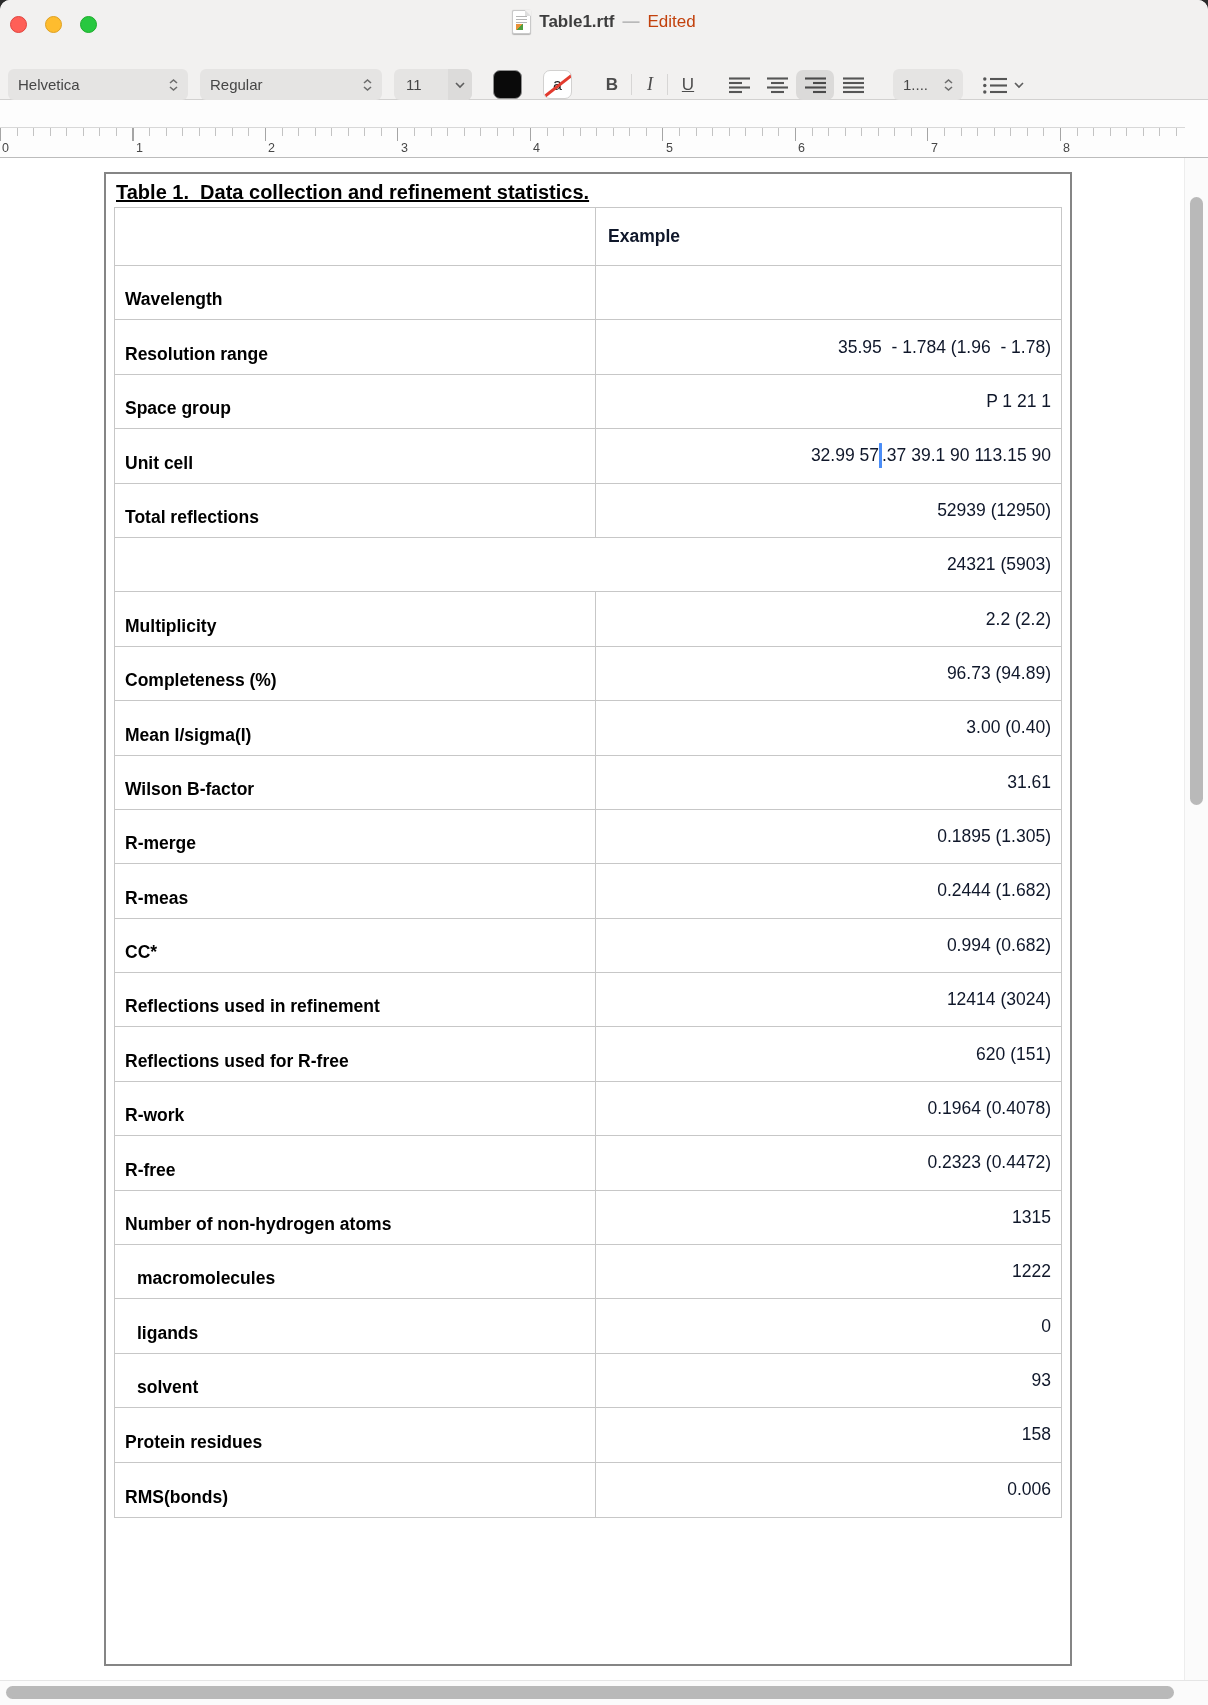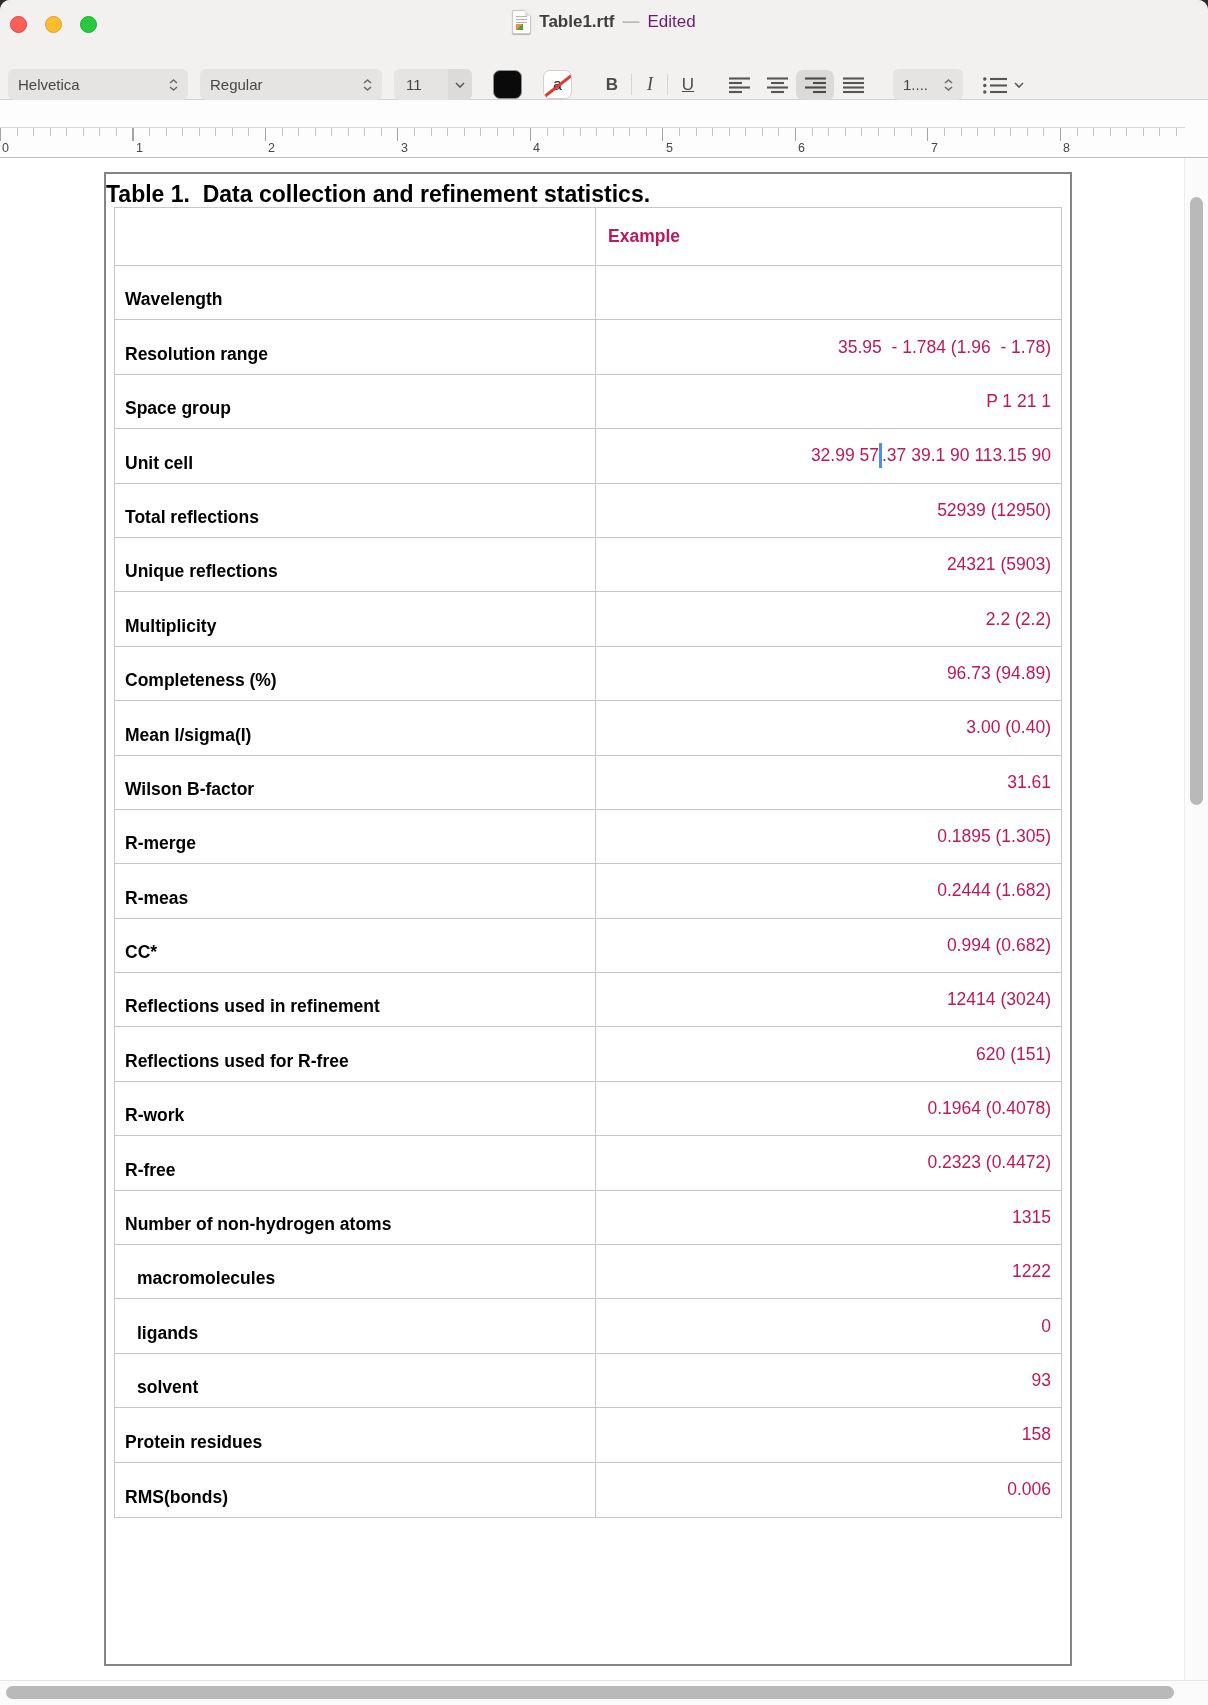--- a/index.html
+++ b/index.html
@@ -21,21 +21,21 @@
   .doc-icon { position:relative; width:19px; height:24px; background:#fff;
               border:1px solid #c9c9c9; border-radius:2px;
               box-shadow:0 0.5px 1px rgba(0,0,0,.25); }
   .doc-icon .fold { position:absolute; right:-1px; top:-1px; width:0; height:0;
               border-left:6px solid #dedede; border-top:6px solid #f2f1f0; }
   .doc-icon .ln { position:absolute; left:3px; right:3px; height:1px; background:#b5b5b5; }
   .doc-icon .pic { position:absolute; left:3px; bottom:3px; width:7px; height:6px;
               background:linear-gradient(135deg,#e8923a 50%, #4f9e3f 50%); }
   .win-title { font-size:17px; font-weight:bold; color:#3d3d3d; }
   .win-dash  { font-size:17px; color:#b9b9b9; font-weight:bold; }
-  .win-status{ font-size:17px; color:#701a75; }
+  .win-status{ font-size:17px; color:#c2410c; }
 
   
   .toolbar { position:absolute; top:56px; left:0; width:100%; height:56px; }
   .select { position:absolute; top:13px; height:31px; background:#e5e4e3;
             border-radius:6px; display:flex; align-items:center;
             font-size:15px; color:#464646; }
   .sel-font  { left:8px;   width:180px; padding:0 10px; }
   .sel-style { left:200px; width:182px; padding:0 10px; }
   .sel-size  { left:394px; width:78px;  padding:0 12px; }
   .sel-space { left:893px; width:70px;  padding:0 10px; }
@@ -82,33 +82,33 @@
                     border-top:9px solid #787878; }
   .marker-fl .stem{ position:absolute; left:6.5px; top:13px; width:3px; height:6px; background:#787878; }
   .marker-right { position:absolute; left:969px; top:112px; width:0; height:0;
                   border-left:7px solid transparent; border-right:7px solid transparent;
                   border-top:10px solid #7a7a7a; }
 
   
   .doc { position:absolute; top:158px; left:0; width:1184px; height:1522px; background:#fff; }
   .frame { position:absolute; left:104px; top:14px; width:968px; height:1494px;
            border:2px solid #858585; }
-  .tbl-title { position:absolute; left:0; top:7px; font-size:23px; font-weight:bold;
-               color:#000; white-space:pre; }
+  .tbl-title { position:absolute; left:10px; top:7px; font-size:20px; font-weight:bold;
+               color:#000; white-space:pre;text-decoration:underline; }
   .stats { position:absolute; left:8px; top:33px; width:948px;
            border:1px solid #c7c7c7; }
   .trow { display:flex; height:54.4px; border-bottom:1px solid #c7c7c7; }
   .trow:last-child { border-bottom:none; }
   .trow.theader { height:58px; }
   .cell-l { width:481px; border-right:1px solid #c7c7c7; display:flex;
             align-items:flex-end; padding:0 6px 9px 10px;
             font-size:17.5px; font-weight:bold; color:#000; }
   .cell-l.indent { padding-left:22px; }
   .cell-v { flex:1; display:flex; align-items:center; justify-content:flex-end;
-            padding:0 10px 0 6px; font-size:17.5px; color:#be185d; white-space:pre; }
+            padding:0 10px 0 6px; font-size:17.5px; color:#0f172a; white-space:pre; }
   .theader .cell-v { justify-content:flex-start; padding-left:12px; font-weight:bold; }
   .caret { display:inline-block; width:3px; height:25px; background:#4a8df7;
            vertical-align:-6px; border-radius:0.5px; }
 
   
   .vsb-track { position:absolute; top:158px; right:0; width:24px; height:1522px;
                background:#fbfbfb; border-left:1px solid #ededed; }
   .vsb-thumb { position:absolute; left:5px; top:39px; width:13px; height:608px;
                background:#b9b9b9; border-radius:6.5px; }
   .hsb-track { position:absolute; left:0; top:1680px; width:1208px; height:25px;
@@ -319,23 +319,20 @@
               </div>
               <div class="cell-v"><span>32.99 57</span><span class="caret"></span><span>.37 39.1 90 113.15 90</span></div>
             </div>
             <div class="trow">
               <div class="cell-l">
                 <span>Total reflections</span>
               </div>
               <div class="cell-v"><span>52939 (12950)</span></div>
             </div>
             <div class="trow">
-              <div class="cell-l">
-                <span>Unique reflections</span>
-              </div>
               <div class="cell-v"><span>24321 (5903)</span></div>
             </div>
             <div class="trow">
               <div class="cell-l">
                 <span>Multiplicity</span>
               </div>
               <div class="cell-v"><span>2.2 (2.2)</span></div>
             </div>
             <div class="trow">
               <div class="cell-l">

